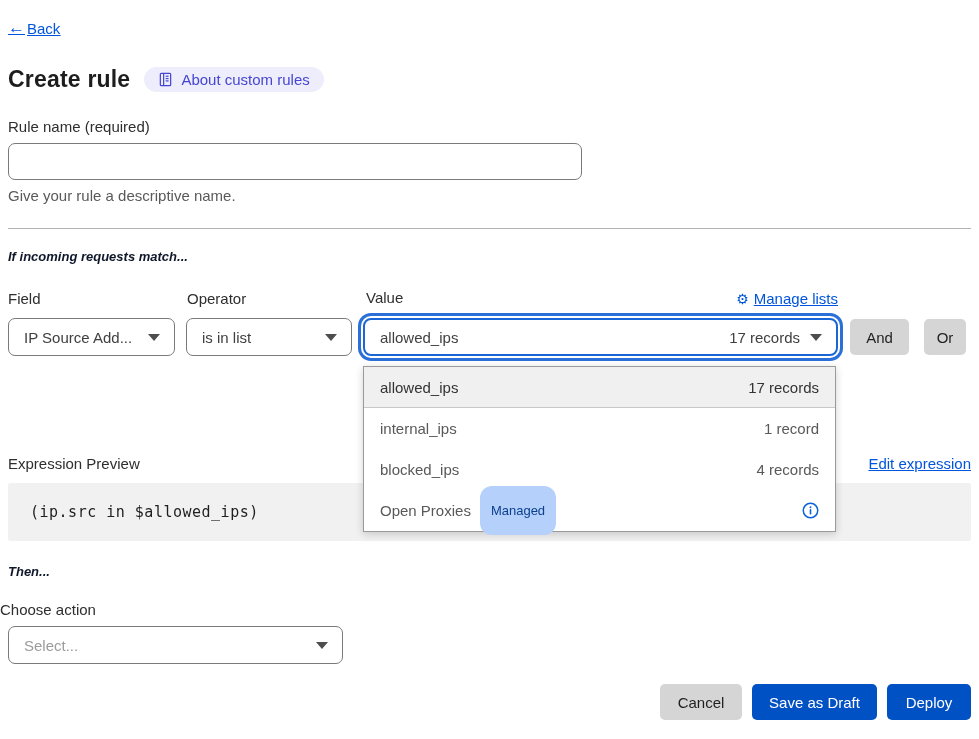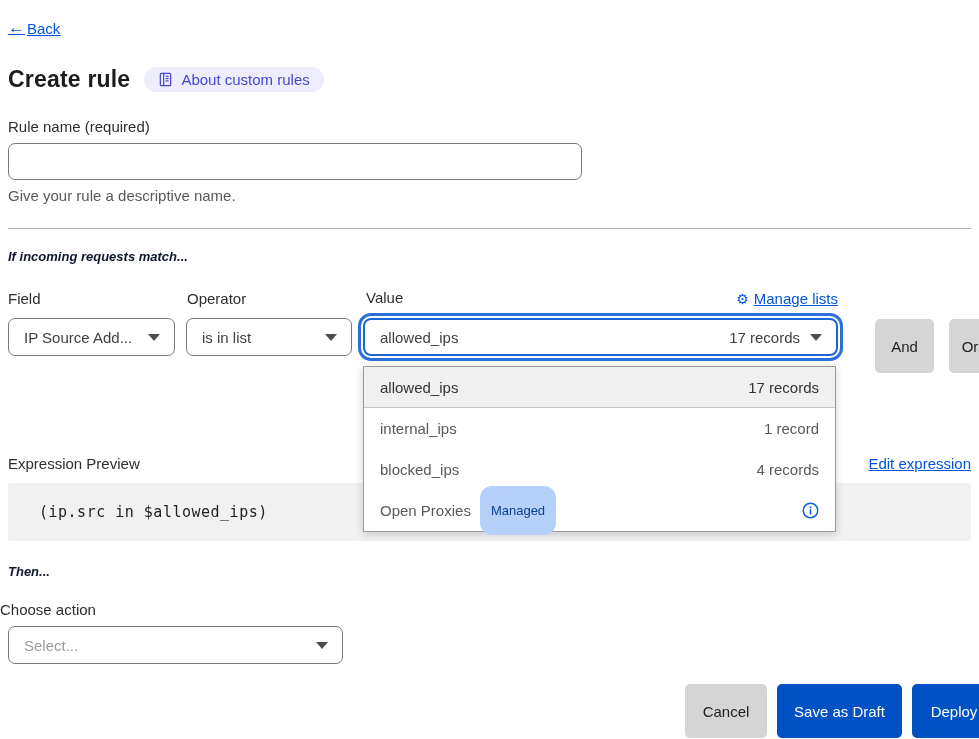--- a/index.html
+++ b/index.html
@@ -63,23 +63,23 @@
     box-shadow: 0 0 0 2px #ffffff, 0 0 0 5px #2a70d8;
     border-radius: 8px;
   }
   .select .meta { margin-left: auto; color: #404040; }
   .placeholder { color: #9b9b9b; }
 
   .manage-lists { position: absolute; top: 290px; right: 141px; display: flex; align-items: center; gap: 5px; }
   .gear-glyph { color: #0055dc; font-size: 14px; line-height: 1; text-decoration: none; }
 
   .btn {
-    position: absolute; height: 54px; border: none; border-radius: 5px;
+    position: absolute; height: 36px; border: none; border-radius: 5px;
     font-size: 15px; font-family: inherit; cursor: pointer;
-    display: flex; align-items: center; justify-content: center; margin-left: 25px;
+    display: flex; align-items: center; justify-content: center;
   }
   .btn-gray { background: #d5d5d5; color: #1f1f1f; }
   .btn-blue { background: #0051c3; color: #ffffff; }
 
   
   .dropdown {
     position: absolute; left: 363px; top: 366px; width: 473px;
     background: #ffffff; border: 1px solid #9a9a9a;
     box-shadow: 0 2px 8px rgba(0,0,0,0.18);
     z-index: 20;
@@ -97,21 +97,21 @@
   }
   .info-icon { margin-left: auto; display: flex; align-items: center; cursor: pointer; }
 
   
   .expr-block {
     position: absolute; left: 8px; top: 483px; width: 963px; height: 58px;
     background: #f1f1f1; border-radius: 2px; display: flex; align-items: center;
   }
   .expr-code {
     font-family: "DejaVu Sans Mono", "Liberation Mono", monospace;
-    font-size: 15px; color: #1f1f1f; padding-left: 31px; letter-spacing: 0.5px;
+    font-size: 15px; color: #1f1f1f; padding-left: 22px; letter-spacing: 0.5px;
   }
   .edit-expression { position: absolute; top: 455px; right: 8px; }
 </style>
 </head>
 <body>
 
 <div class="screen">
 
   <a class="back-link link">
     <span class="back-arrow">←</span>

